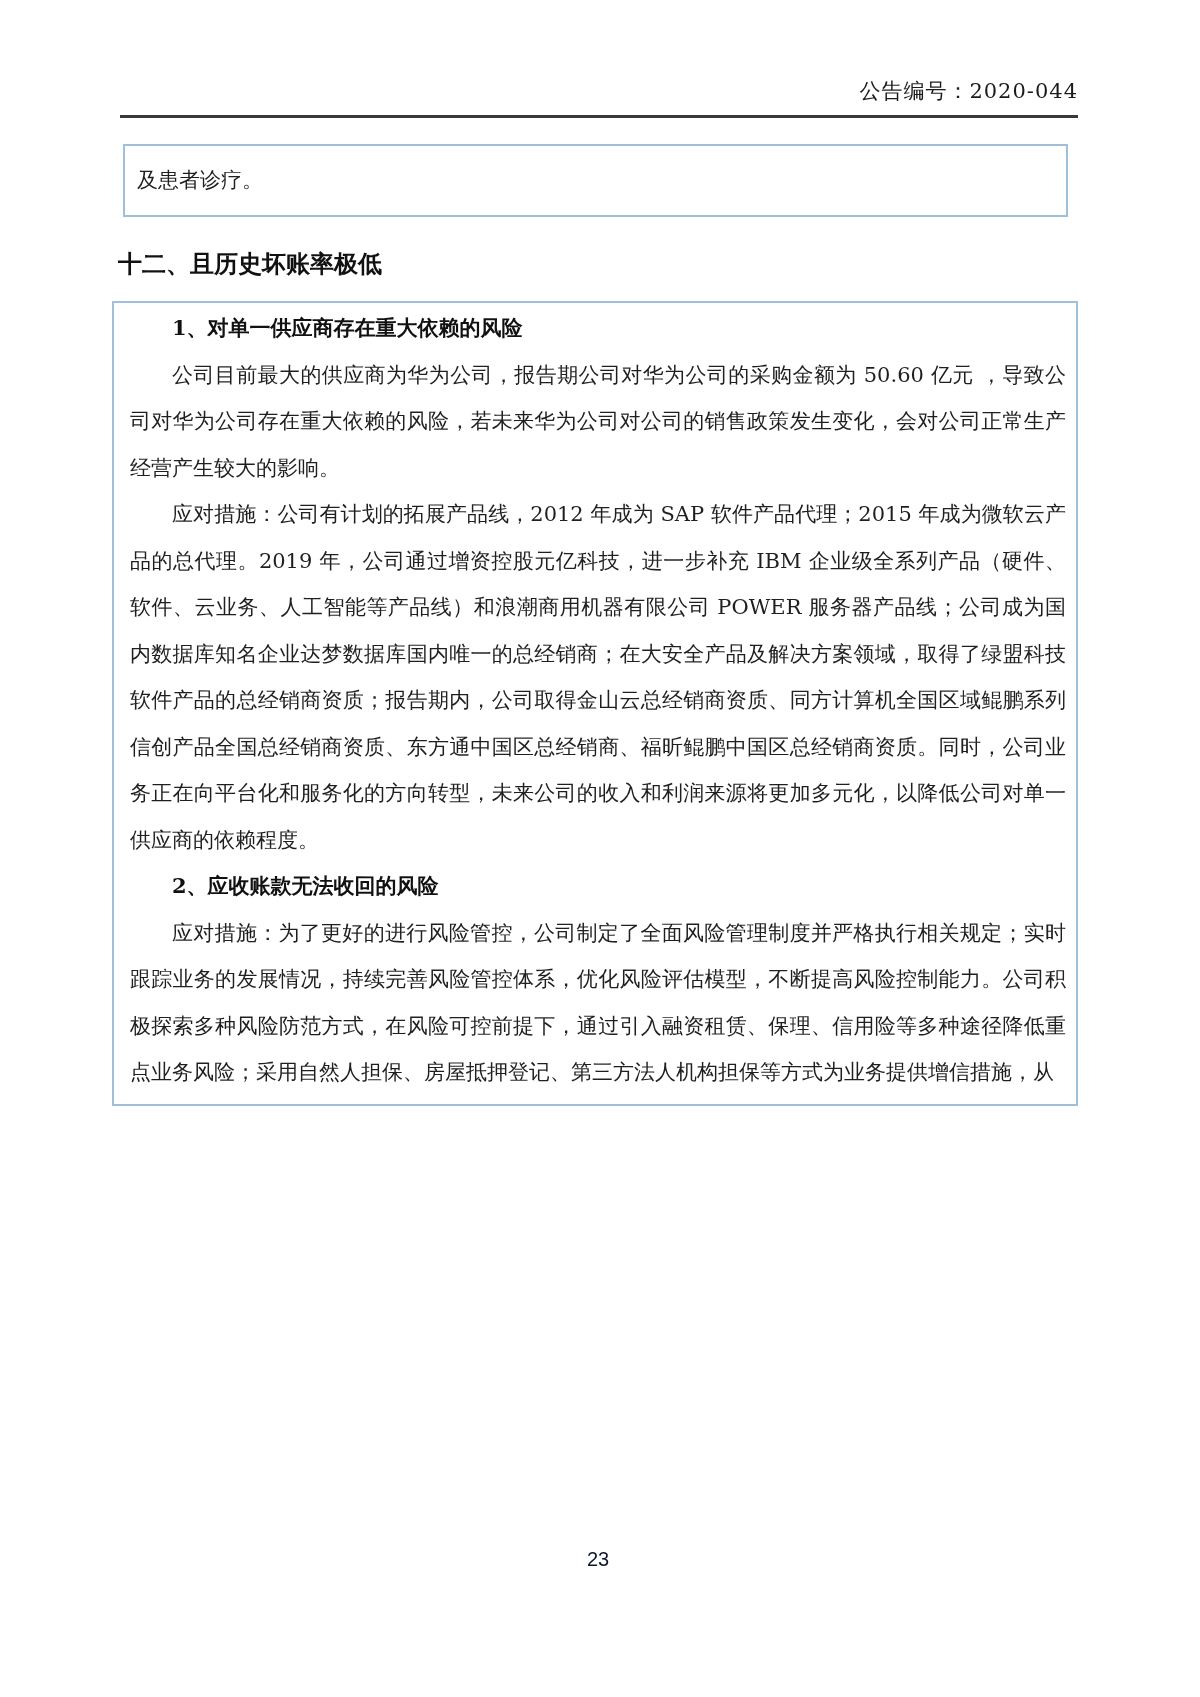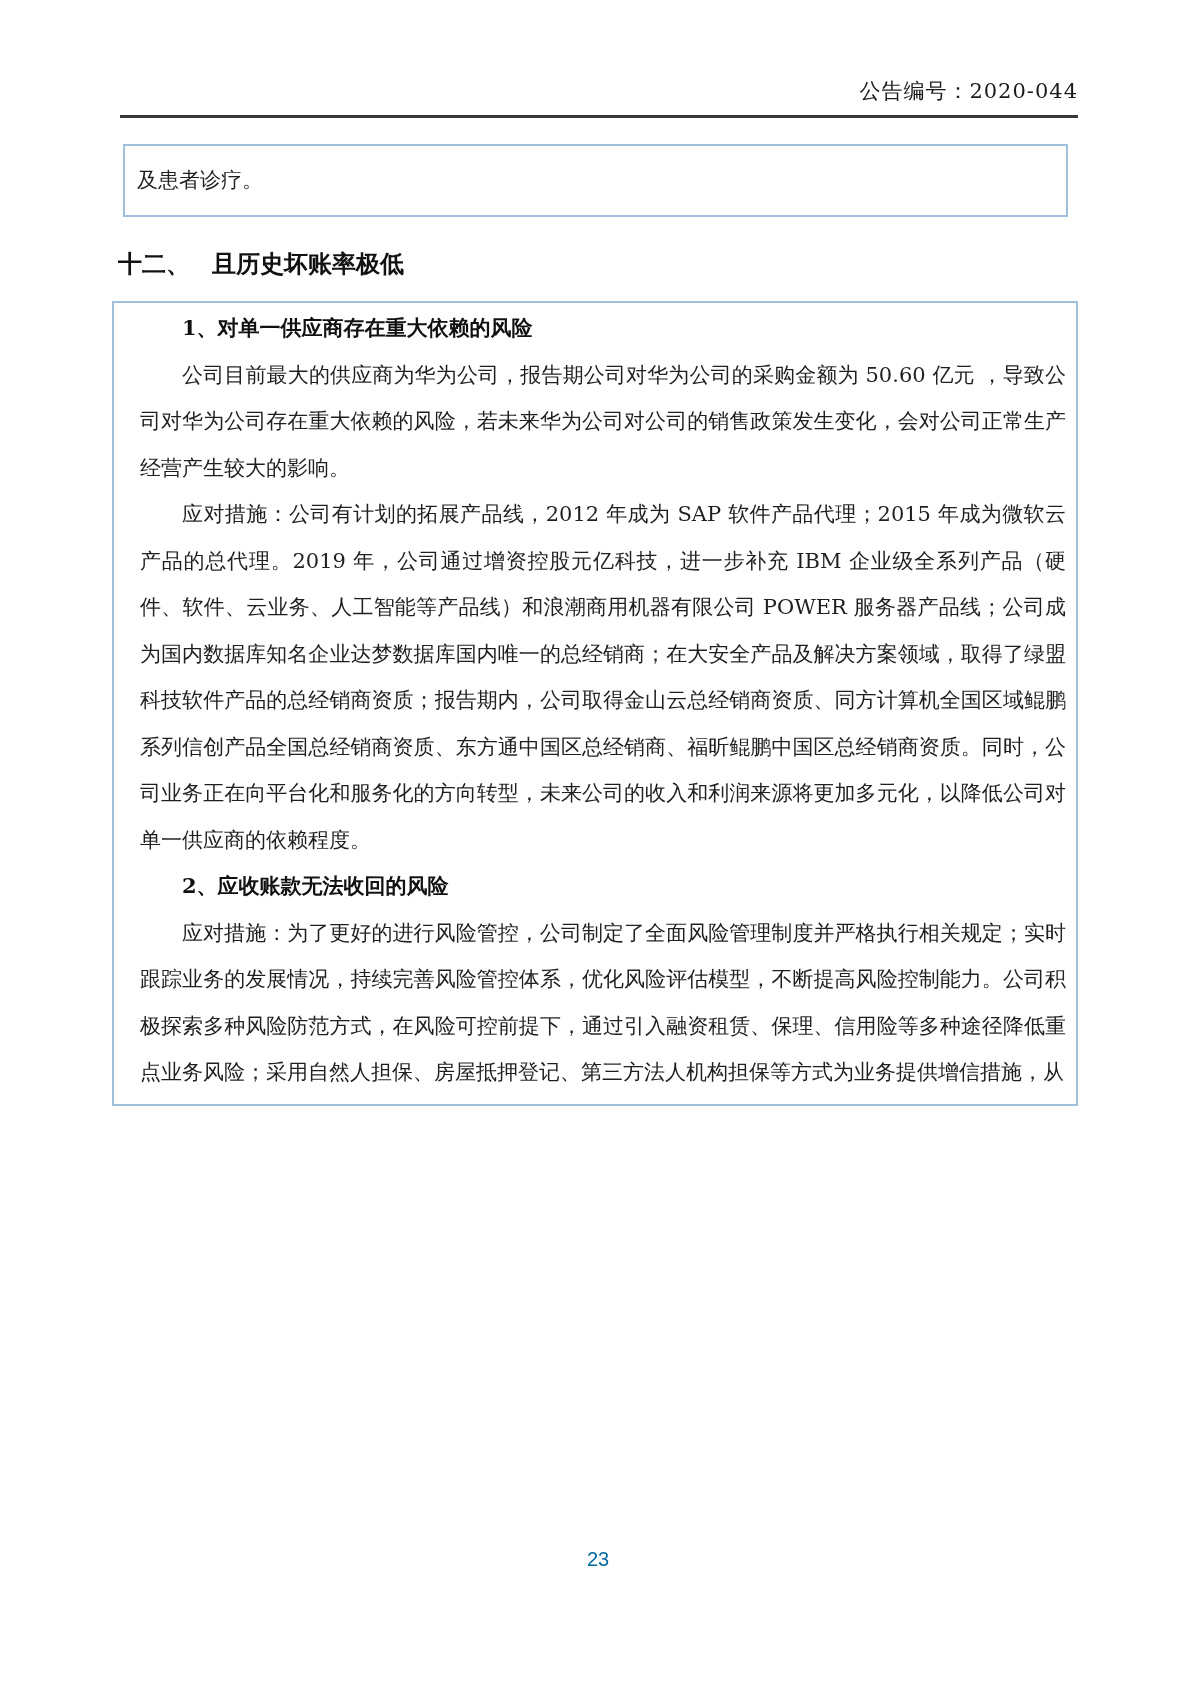--- a/index.html
+++ b/index.html
@@ -48,55 +48,55 @@
   .section-heading{
     margin-top:30px;
     margin-left:6px;
     display:flex;
     align-items:baseline;
     font-weight:bold;
     font-size:24px;
     line-height:34px;
     color:#111;
   }
-  .section-heading .sec-num{margin-right:22px;}
+  .section-heading .sec-num{}
   .content-box{
     border:2px solid var(--box-border);
     font-size:21px;
     line-height:45px;
     text-align:justify;
   }
   .box-12{
     margin-top:30px;
     margin-right:12px;
     padding:4px 10px 2px 10px;
   }
   .box-13{
     margin-top:20px;
-    padding:2px 10px 8px 26px;
+    padding:2px 10px 8px 16px;
     line-height:46.5px;
   }
   .para{
     text-indent:2em;
     text-align:justify;
   }
   .subheading{
     text-indent:2em;
     font-weight:bold;
     color:#111;
   }
   .footer-pagenum{
     position:absolute;
     left:0;
     top:1548px;
     width:1196px;
     text-align:center;
     font-family:"Liberation Sans","DejaVu Sans",sans-serif;
     font-size:20px;
-    color:#0369a1;
+    color:#0f172a;
   }
 </style>
 </head>
 <body>
 
 <div class="page">
 
   <div class="header-row">
     <span>公告编号：2020-044</span>
   </div>

